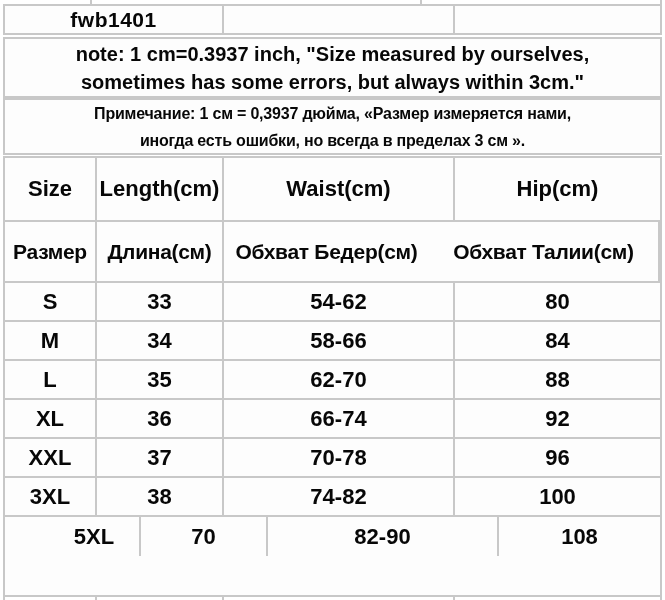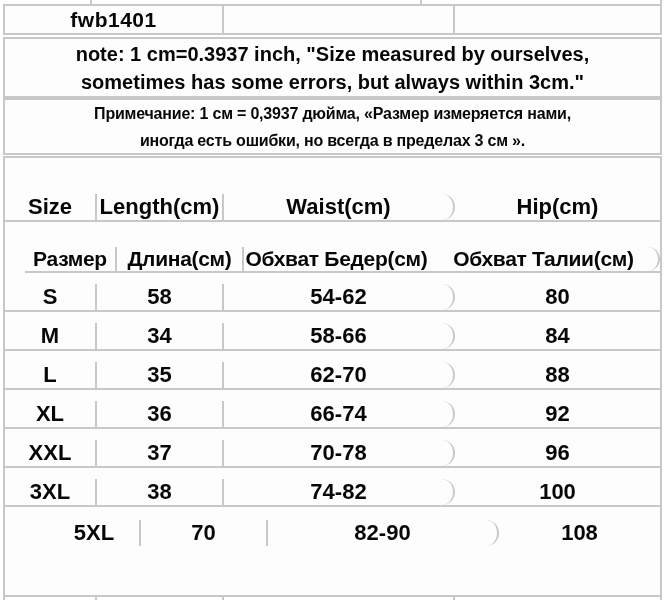--- a/index.html
+++ b/index.html
@@ -40,34 +40,34 @@
   
   .note-box{
     display:flex;flex-direction:column;align-items:center;justify-content:center;
     text-align:center;white-space:nowrap;overflow:hidden;
   }
   .note-en{top:37px;height:61px;font-size:20px;line-height:28px;}
   .note-ru{top:98px;height:57px;font-size:16px;line-height:27px;letter-spacing:-0.2px;}
 
   
   .main-table{top:156px;height:441px;display:flex;flex-direction:column;}
-  .trow{display:flex;border-bottom:2px solid var(--bc);box-sizing:border-box;align-items:flex-end;}
+  .trow{display:flex;border-bottom:2px solid var(--bc);box-sizing:border-box;}
   .trow:last-child{border-bottom:none;padding-left:44px;}
   .trow-hen{height:64px;}
-  .trow-hru{height:51px;margin-left:20px;}
+  .trow-hru{height:61px;}
   .trow-data{height:39px;}
   .tcell{
     box-sizing:border-box;
     border-right:2px solid var(--bc);
     display:flex;align-items:center;justify-content:center;
     font-size:22px;white-space:nowrap;overflow:hidden;
   }
   .w1{width:92px;}
   .w2{width:127px;}
-  .w3{width:231px;border-radius:15px;}
+  .w3{width:231px;}
   .w4{flex:1;border-right:none;}
   .trow-hru .tcell{font-size:21px;letter-spacing:-0.3px;}
 </style>
 </head>
 <body>
 
 <div class="sheet">
 
   <div class="tick" style="left:90px;top:0;height:4px;"></div>
   <div class="tick" style="left:420px;top:0;height:4px;"></div>
@@ -102,21 +102,21 @@
 
     <div class="trow trow-hru">
       <div class="tcell w1">Размер</div>
       <div class="tcell w2">Длина(см)</div>
       <div class="tcell w4">Обхват Бедер(см)</div>
       <div class="tcell w3">Обхват Талии(см)</div>
     </div>
 
     <div class="trow trow-data">
       <div class="tcell w1">S</div>
-      <div class="tcell w2">58</div>
+      <div class="tcell w2">33</div>
       <div class="tcell w3">54-62</div>
       <div class="tcell w4">80</div>
     </div>
 
     <div class="trow trow-data">
       <div class="tcell w1">M</div>
       <div class="tcell w2">34</div>
       <div class="tcell w3">58-66</div>
       <div class="tcell w4">84</div>
     </div>

